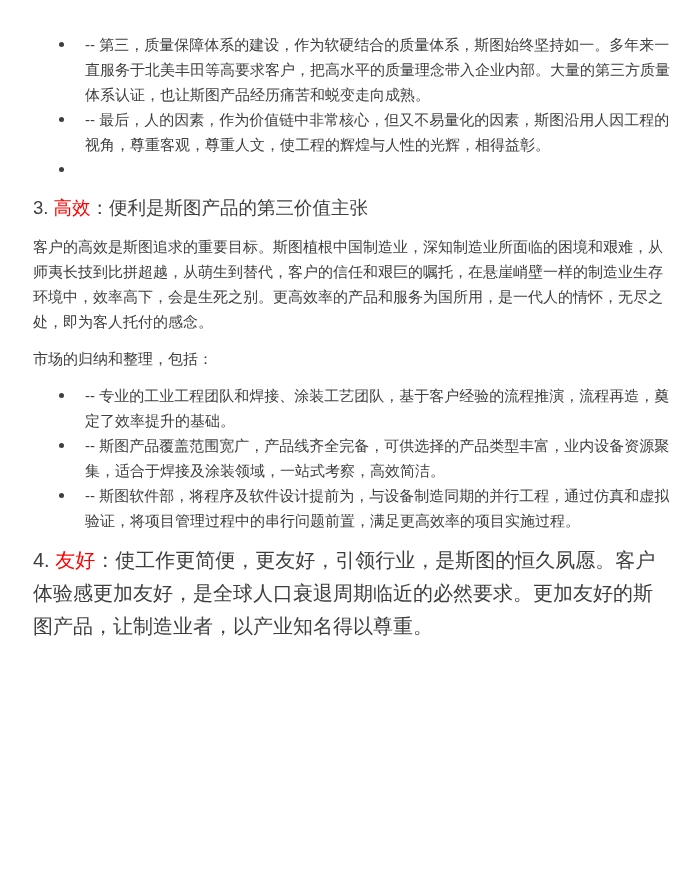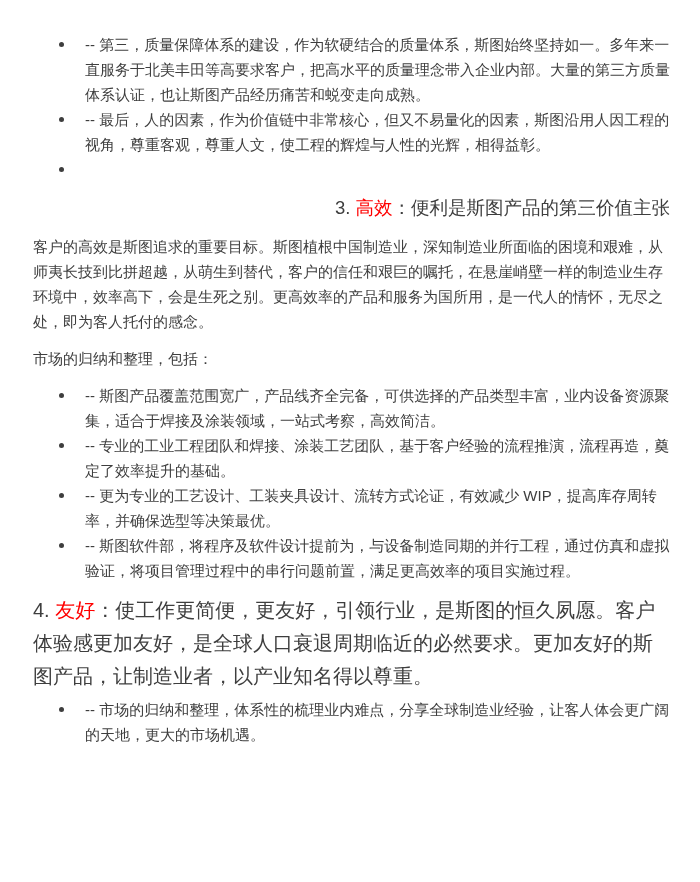--- a/index.html
+++ b/index.html
@@ -45,21 +45,20 @@
     height: 5px;
     border-radius: 50%;
     background: var(--text_color);
   }
   h3.sec3-heading {
     font-size: 18.5px;
     line-height: 27px;
     font-weight: 400;
     margin: 12px 0 13px 0;
     color: var(--text_color);
-    text-align: right;
   }
   h2.sec4-heading {
     font-size: 20px;
     line-height: 33px;
     font-weight: 400;
     margin: 11px 0 4px 0;
     color: var(--text_color);
   }
   .kw { color: var(--accent_red); }
 </style>
@@ -74,25 +73,21 @@
     <li></li>
   </ul>
 
   <h3 class="sec3-heading"><span>3. </span><span class="kw">高效</span><span>：便利是斯图产品的第三价值主张</span></h3>
 
   <p class="body-text">客户的高效是斯图追求的重要目标。斯图植根中国制造业，深知制造业所面临的困境和艰难，从师夷长技到比拼超越，从萌生到替代，客户的信任和艰巨的嘱托，在悬崖峭壁一样的制造业生存环境中，效率高下，会是生死之别。更高效率的产品和服务为国所用，是一代人的情怀，无尽之处，即为客人托付的感念。</p>
 
   <p class="body-text">市场的归纳和整理，包括：</p>
 
   <ul class="bullets body-text">
+    <li>-- 专业的工业工程团队和焊接、涂装工艺团队，基于客户经验的流程推演，流程再造，奠定了效率提升的基础。</li>
     <li>-- 斯图产品覆盖范围宽广，产品线齐全完备，可供选择的产品类型丰富，业内设备资源聚集，适合于焊接及涂装领域，一站式考察，高效简洁。</li>
-    <li>-- 专业的工业工程团队和焊接、涂装工艺团队，基于客户经验的流程推演，流程再造，奠定了效率提升的基础。</li>
-    <li>-- 更为专业的工艺设计、工装夹具设计、流转方式论证，有效减少 WIP，提高库存周转率，并确保选型等决策最优。</li>
     <li>-- 斯图软件部，将程序及软件设计提前为，与设备制造同期的并行工程，通过仿真和虚拟验证，将项目管理过程中的串行问题前置，满足更高效率的项目实施过程。</li>
   </ul>
 
   <h2 class="sec4-heading"><span>4. </span><span class="kw">友好</span><span>：使工作更简便，更友好，引领行业，是斯图的恒久夙愿。客户体验感更加友好，是全球人口衰退周期临近的必然要求。更加友好的斯图产品，让制造业者，以产业知名得以尊重。</span></h2>
 
-  <ul class="bullets body-text">
-    <li>-- 市场的归纳和整理，体系性的梳理业内难点，分享全球制造业经验，让客人体会更广阔的天地，更大的市场机遇。</li>
-  </ul>
 
 </div>
 
 </body></html>

